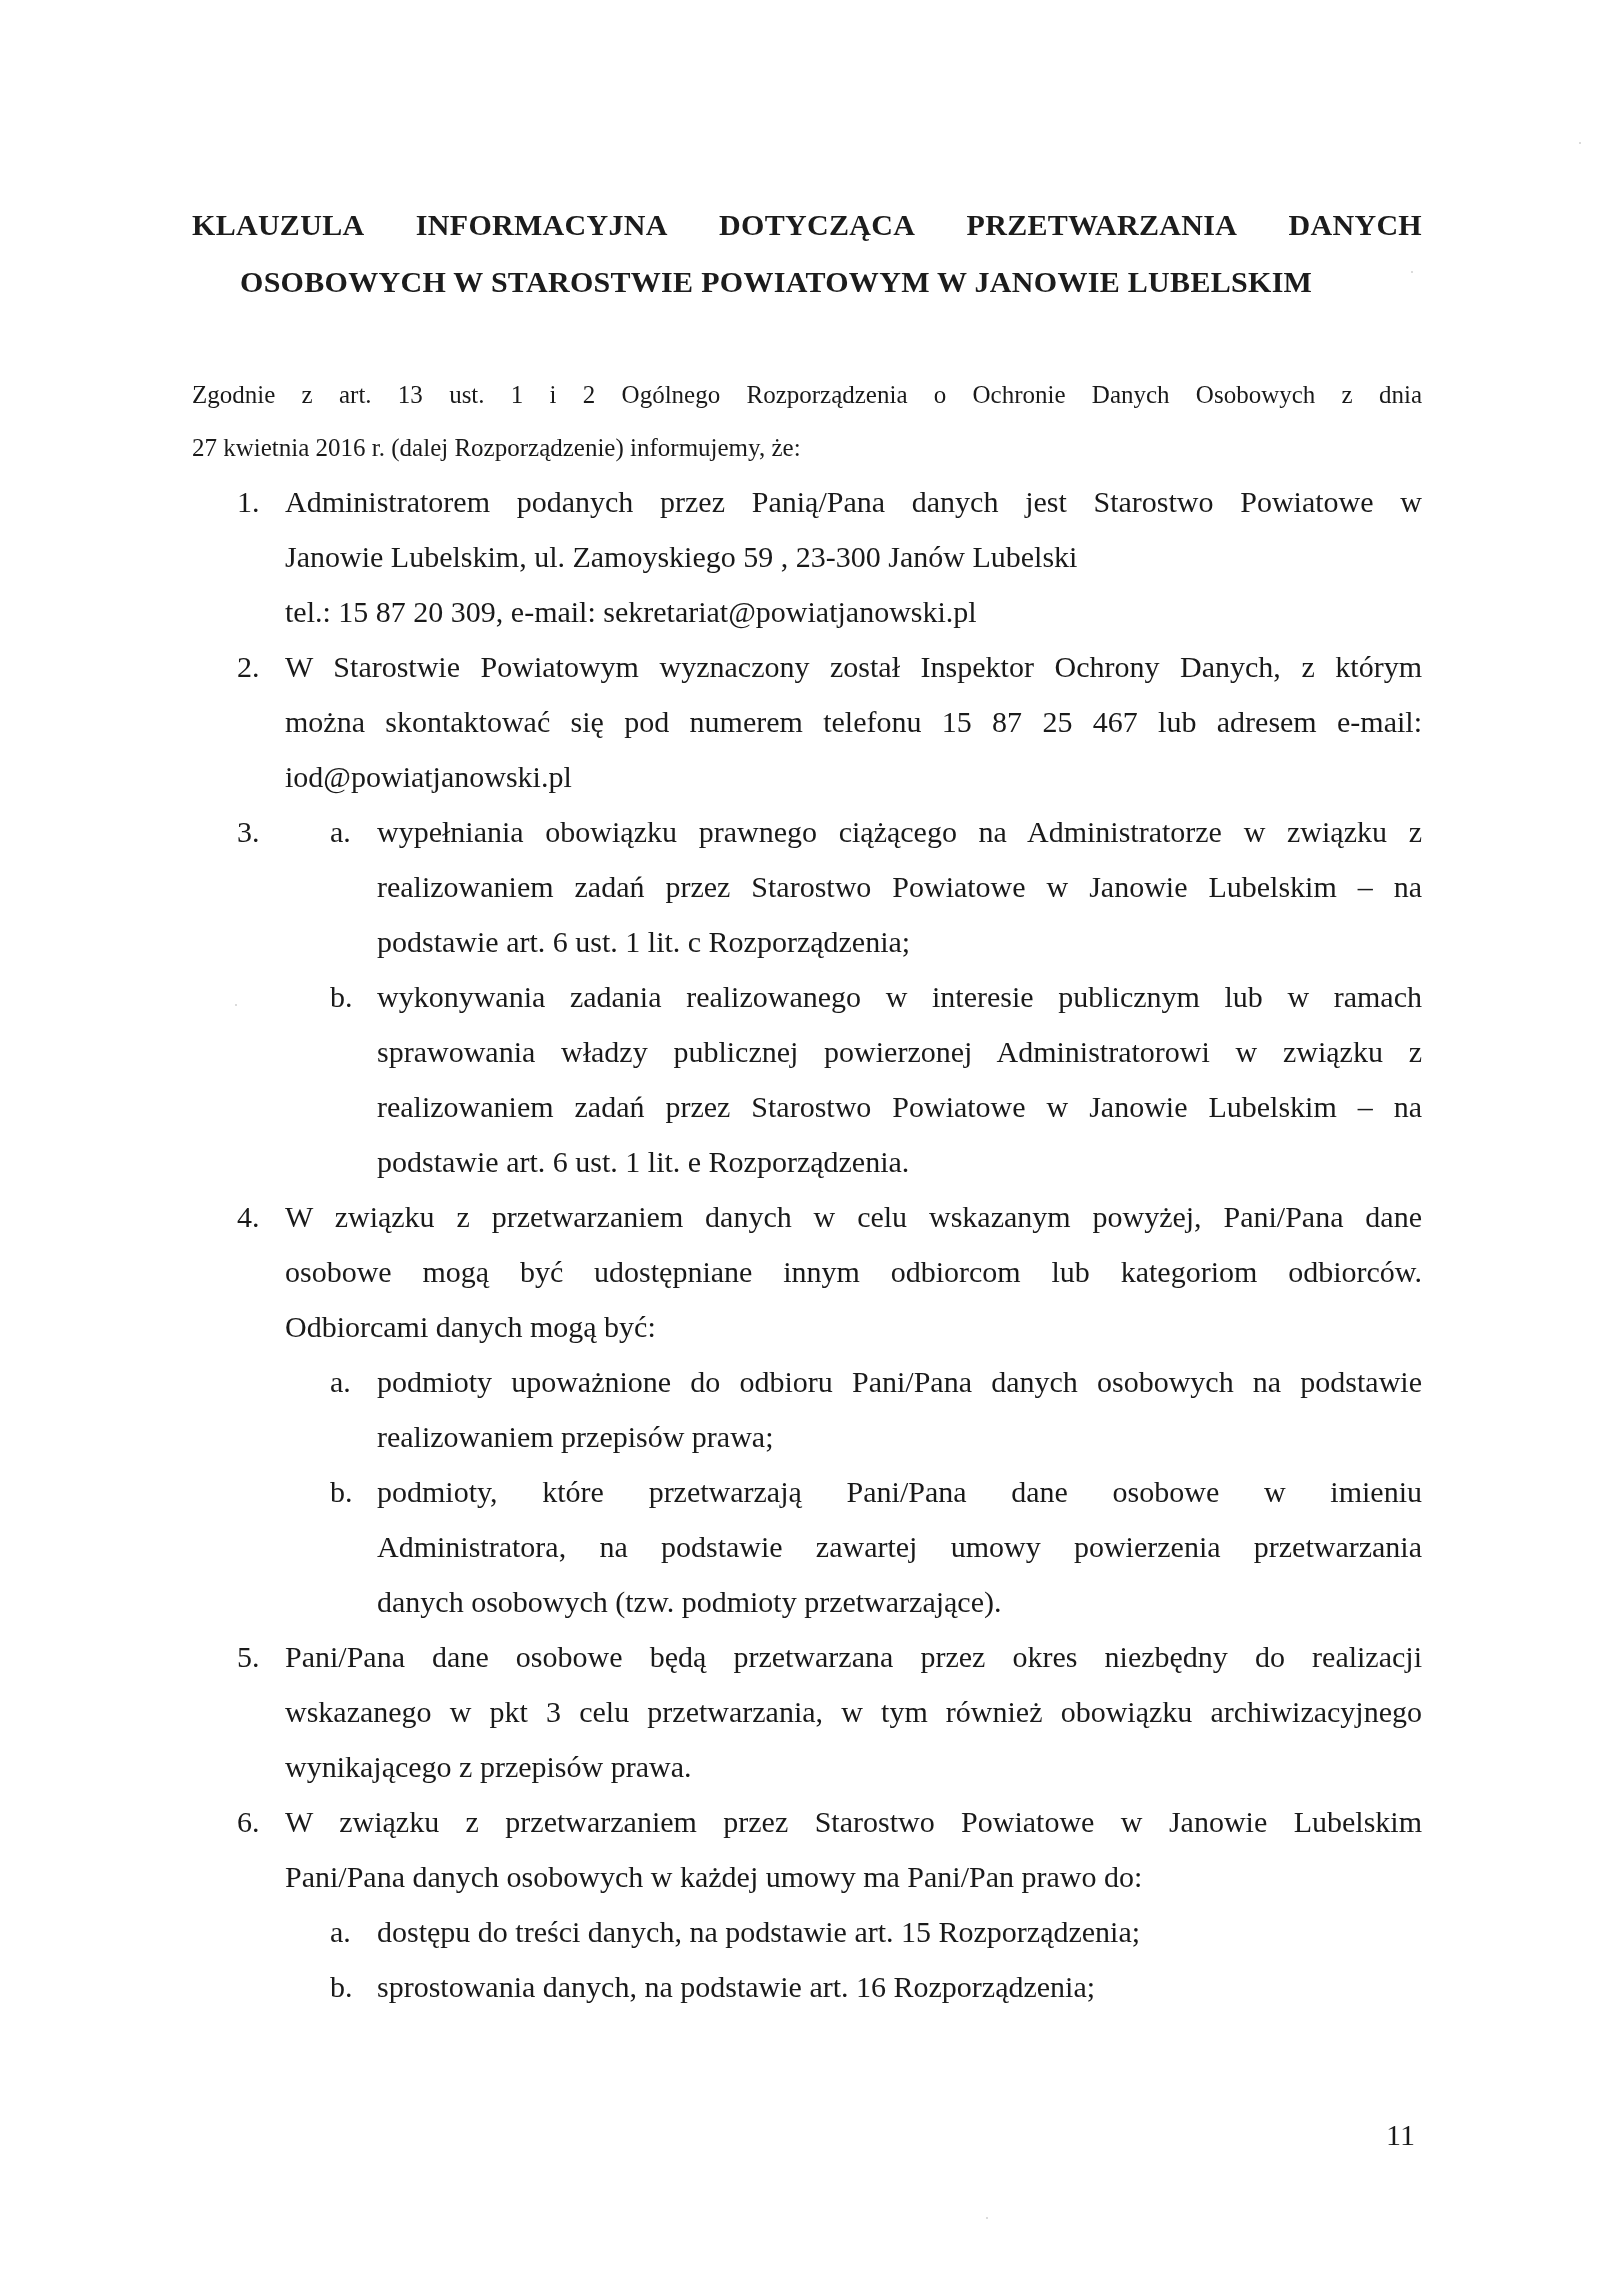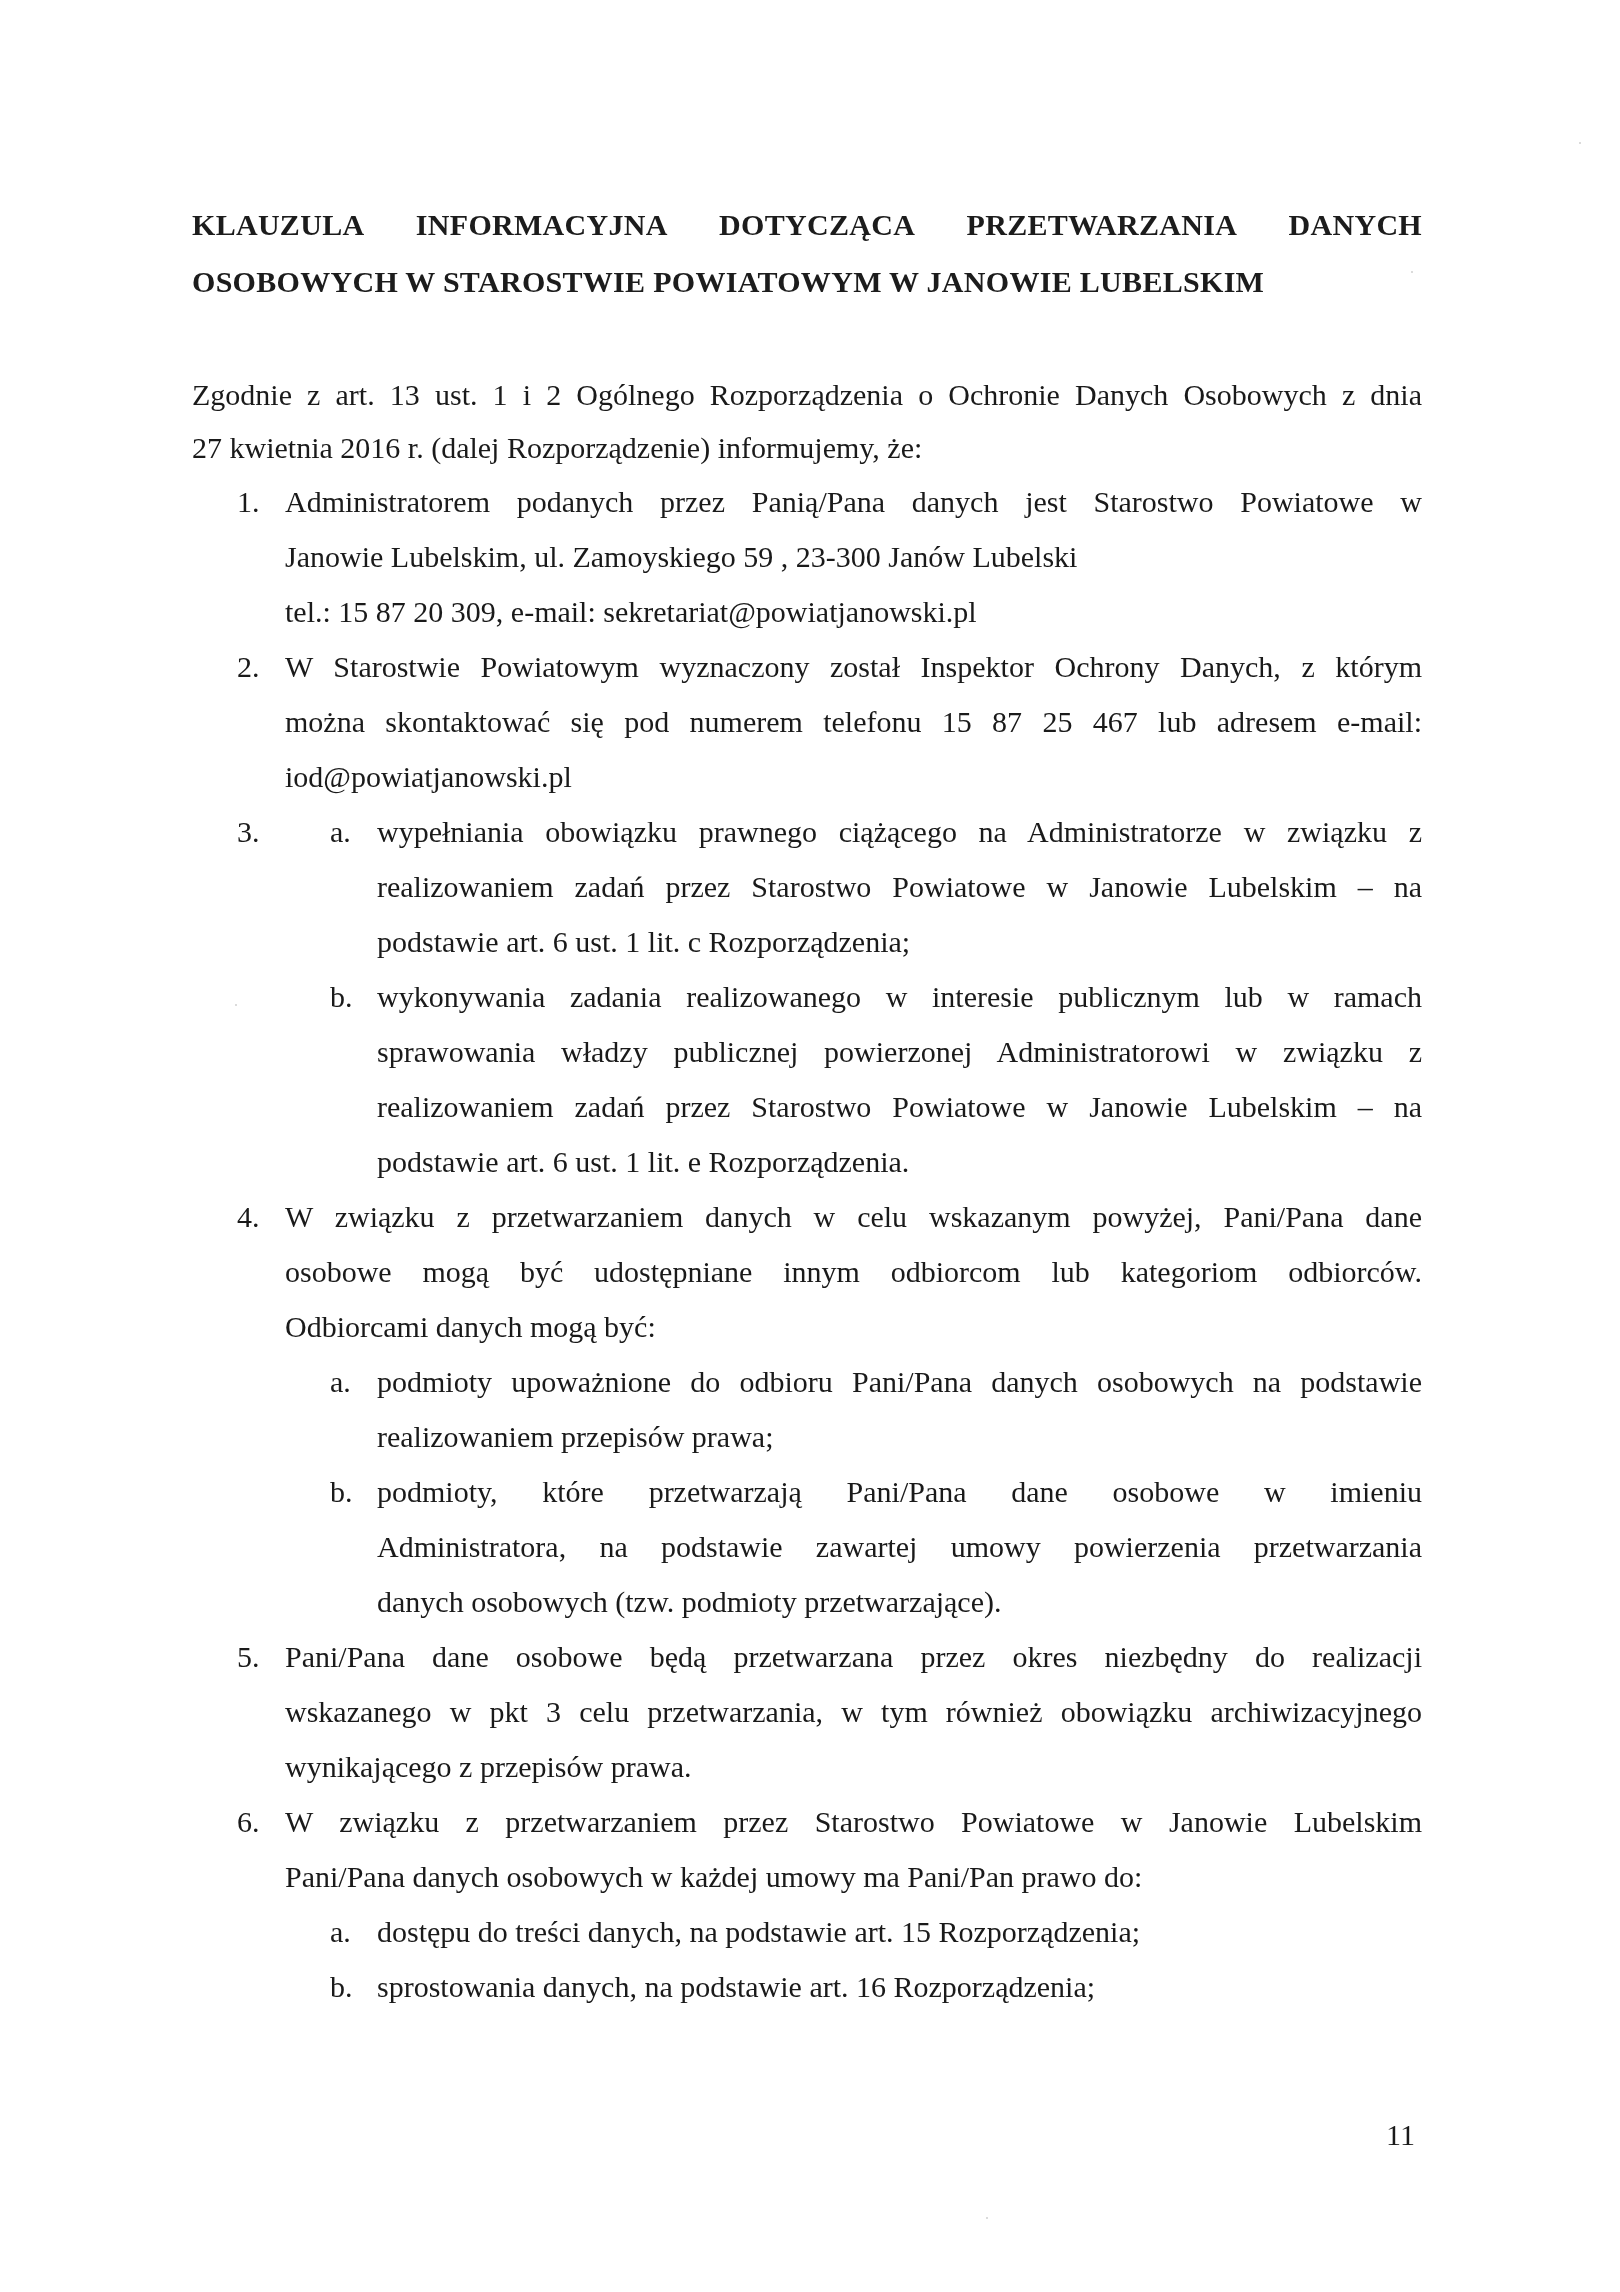--- a/index.html
+++ b/index.html
@@ -33,27 +33,28 @@
     letter-spacing: 0.3px;
     color: #1c1c1c;
   }
   .title .line1 {
     display: block;
     text-align: justify;
     text-align-last: justify;
   }
   .title .line2 {
     display: block;
+    margin-left: 48px;
   }
   .intro {
     position: absolute;
     left: 192px;
     top: 368px;
     width: 1230px;
-    font-size: 30px;
+    font-size: 25px;
     line-height: 53px;
     text-align: justify;
   }
   .intro .l1 { display:block; text-align: justify; text-align-last: justify; }
   .intro .l2 { display:block; }
   .list {
     position: absolute;
     left: 192px;
     top: 474px;
     width: 1230px;

